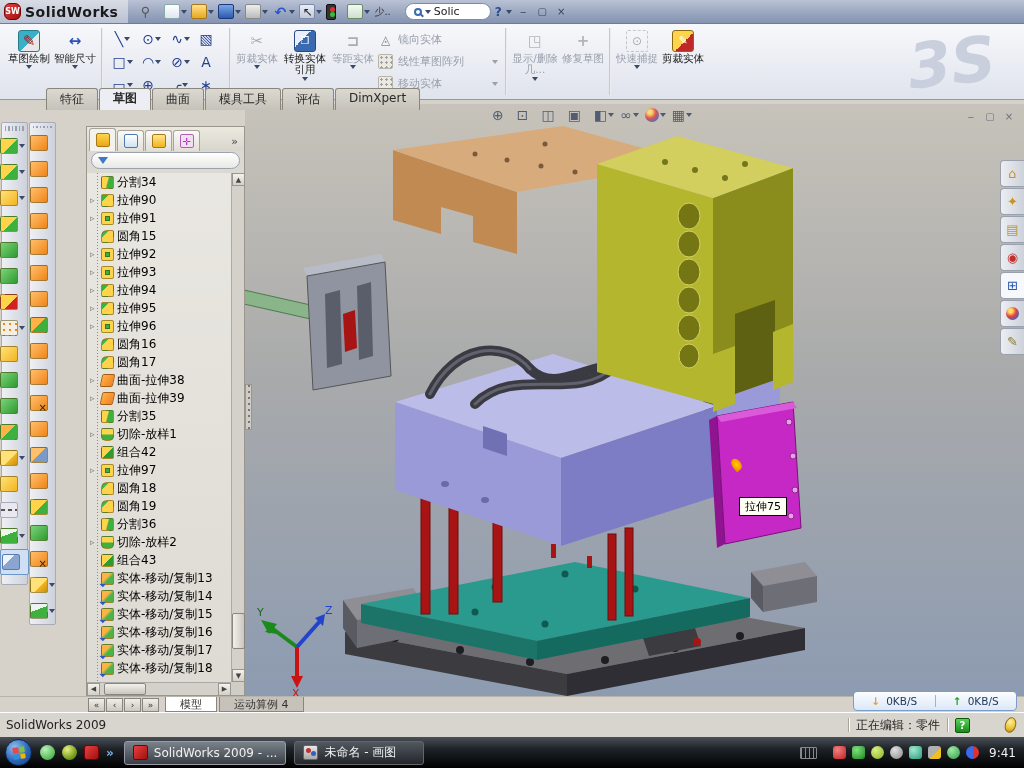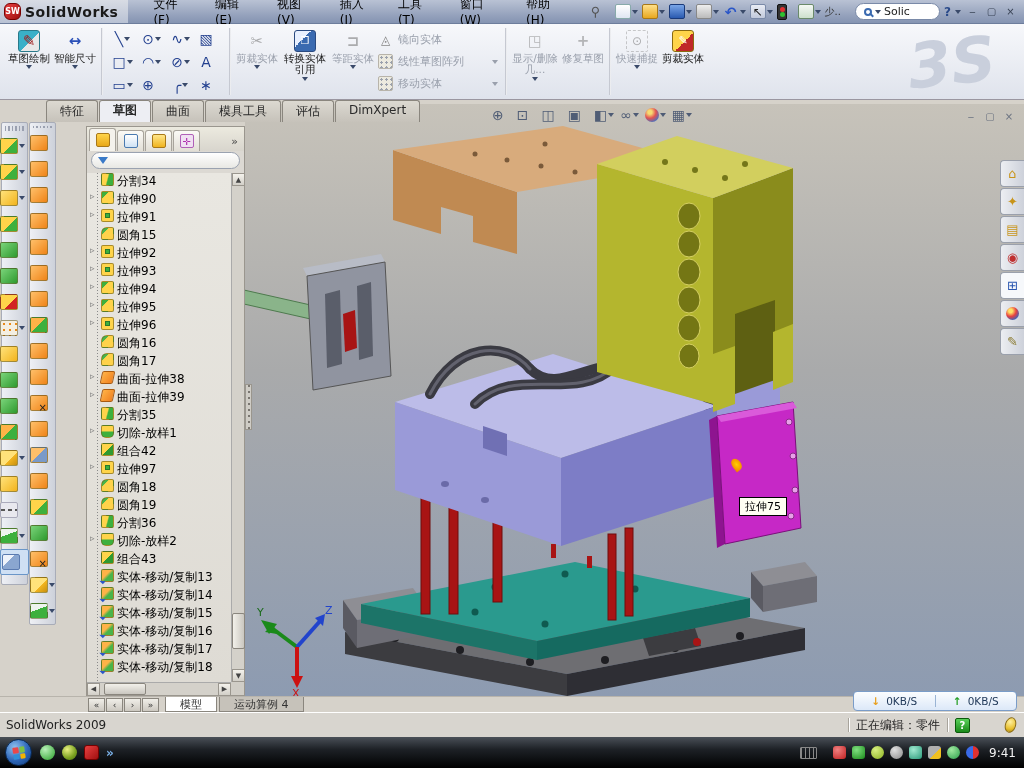--- a/index.html
+++ b/index.html
@@ -75,21 +75,21 @@
   .stack3 { display:flex; flex-direction:column; justify-content:center; gap:2px; margin:0 2px; }
   .stackrow { display:flex; align-items:center; gap:5px; height:20px; width:122px; }
   .stackrow .sico { width:15px; height:15px; display:flex; align-items:center; justify-content:center;
     font-size:12px; color:#888; flex:none; }
   .si-mirror { color:#999; font-size:14px; }
   .si-pattern, .si-move { background:#eceadf radial-gradient(#9aa0ac 32%,transparent 34%); background-size:5px 5px; border:1px solid #b8b4aa; border-radius:2px; }
   .stackrow .slabel { font-size:11px; color:#9aa0ac; flex:1; }
   .stackrow .cr { margin-right:2px; border-top-color:#9aa0ac; }
 
   
-  .tabrow { position:absolute; left:2px; top:100px; height:22px; display:flex; z-index:6;padding-left:44px; }
+  .tabrow { position:absolute; left:2px; top:88px; height:22px; display:flex; z-index:6;padding-left:44px; }
   .rtab { padding:2px 13px 3px; margin-right:1px; font-size:12px; color:#2a2a2a;
     background:linear-gradient(#dcd9d1,#c6c2ba); border:1px solid #8a867e; border-bottom:none;
     border-radius:3px 3px 0 0; }
   .rtab.active { background:#edeef3; font-weight:bold; padding-top:1px; }
 
   
   .lstrip { position:absolute; width:27px; background:linear-gradient(90deg,#eef0f5,#cdd1da);
     border:1px solid #a8acb8; border-radius:2px; display:flex; flex-direction:column; align-items:center; z-index:5; }
   .grip { width:19px; height:5px; margin:3px 0 2px; background:repeating-linear-gradient(90deg,#9aa0b0 0 1.5px,transparent 1.5px 3.5px); }
   .lit { height:26px; display:flex; align-items:center; gap:1px; }
@@ -126,21 +126,21 @@
   .pchev { margin-left:auto; color:#444; font-size:11px; padding:0 4px 3px; }
   .filterrow { height:20px; padding:1px 4px; }
   .filterpill { height:17px; border:1px solid #9aa2b0; border-radius:9px; background:linear-gradient(#fff,#e8e8e4);
     display:flex; align-items:center; padding:0 6px; gap:4px; }
   .funnel { width:0; height:0; border-left:5px solid transparent; border-right:5px solid transparent;
     border-top:7px solid #3a7ac8; }
   .tree { position:absolute; left:0; top:46px; right:13px; bottom:13px; overflow:hidden;
     background:linear-gradient(#e9e7e1,#dedbd4); }
   .guide { position:absolute; left:10px; top:0; bottom:0; width:1px;
     background:repeating-linear-gradient(#8a8a8a 0 1px,transparent 1px 3px); }
-  .titem { height:18px; display:flex; align-items:flex-start; gap:3px; padding-left:3px; white-space:nowrap; }
+  .titem { height:18px; display:flex; align-items:center; gap:3px; padding-left:3px; white-space:nowrap; }
   .texp { width:8px; font-size:9px; color:#777; flex:none; }
   .tico { width:13px; height:13px; border:1px solid rgba(110,90,20,.6); border-radius:2px; flex:none; position:relative; }
   .ic-split   { background:linear-gradient(105deg,#ffd44a 45%,#3db03d 55%); }
   .ic-extrude { background:#ffd44a; }
   .ic-extrude::after { content:""; position:absolute; inset:3px; background:#3db03d; border:1px solid #2a7a2a; }
   .ic-extrude2 { background:linear-gradient(135deg,#3db03d 30%,#ffd44a 32%); }
   .ic-fillet  { background:linear-gradient(135deg,#4ab44a 30%,#ffd24a 32%); border-radius:6px 2px 2px 2px; }
   .ic-surface { background:linear-gradient(120deg,#ffb347,#f08020); transform:skewX(-12deg); border-color:#a85a10; }
   .ic-cutloft { background:linear-gradient(#ffd44a 45%,#3db03d 55%); border-radius:2px 2px 5px 5px; }
   .ic-combine { background:linear-gradient(315deg,#2f9a2f 50%,#ffd44a 50%); }
@@ -257,29 +257,20 @@
   .clock { color:#f0f0f0; font-size:12px; margin-left:4px; }
 </style>
 </head>
 <body>
 
 <div class="titlebar">
   <div class="logo">
     <span class="logo-cube">SW</span>
     <span class="logo-text">SolidWorks</span>
   </div>
-  <div class="menus">
-      <span class="menu-item">文件(F)</span>
-      <span class="menu-item">编辑(E)</span>
-      <span class="menu-item">视图(V)</span>
-      <span class="menu-item">插入(I)</span>
-      <span class="menu-item">工具(T)</span>
-      <span class="menu-item">窗口(W)</span>
-      <span class="menu-item">帮助(H)</span>
-    </div>
   <div class="tb-icons">
       <span class="mi-wrap">
     <span class="mi k-pin">⚲</span>
     <i class="cr" style="visibility: hidden;"></i>
   </span>
       <span class="mi-wrap">
     <span class="mi k-new"></span>
     <i class="cr"></i>
   </span>
       <span class="mi-wrap">
@@ -1062,20 +1053,30 @@
     </span>
   </div>
   <div class="ql">
     <span style="display:flex; gap:7px;">
         <span class="qlicon qlg"></span>
         <span class="qlicon qlb"></span>
         <span class="qlicon qlsw"></span>
       </span>
     <span class="qlchev">»</span>
   </div>
+  <div style="display:flex;">
+      <div class="taskbtn active">
+    <span class="tb-ico tk-sw"></span>
+    <span>SolidWorks 2009 - ...</span>
+  </div>
+      <div class="taskbtn">
+    <span class="tb-ico tk-paint"></span>
+    <span>未命名 - 画图</span>
+  </div>
+    </div>
   <div class="tray">
     <span class="kbd"></span>
     <span style="display:flex; gap:6px;">
         <span class="trico tr-red"></span>
         <span class="trico tr-grn"></span>
         <span class="trico tr-lim"></span>
         <span class="trico tr-gry"></span>
         <span class="trico tr-tea"></span>
         <span class="trico tr-wrn"></span>
         <span class="trico tr-gr2"></span>

